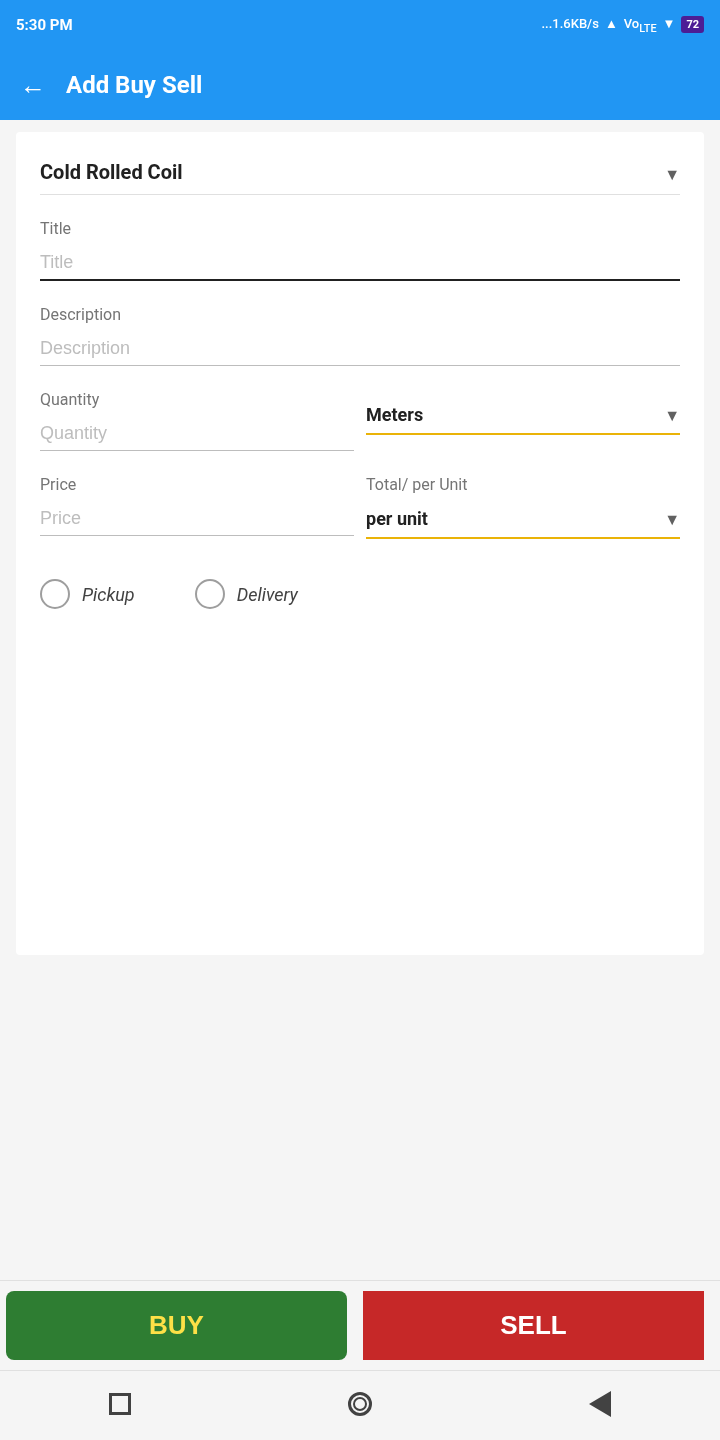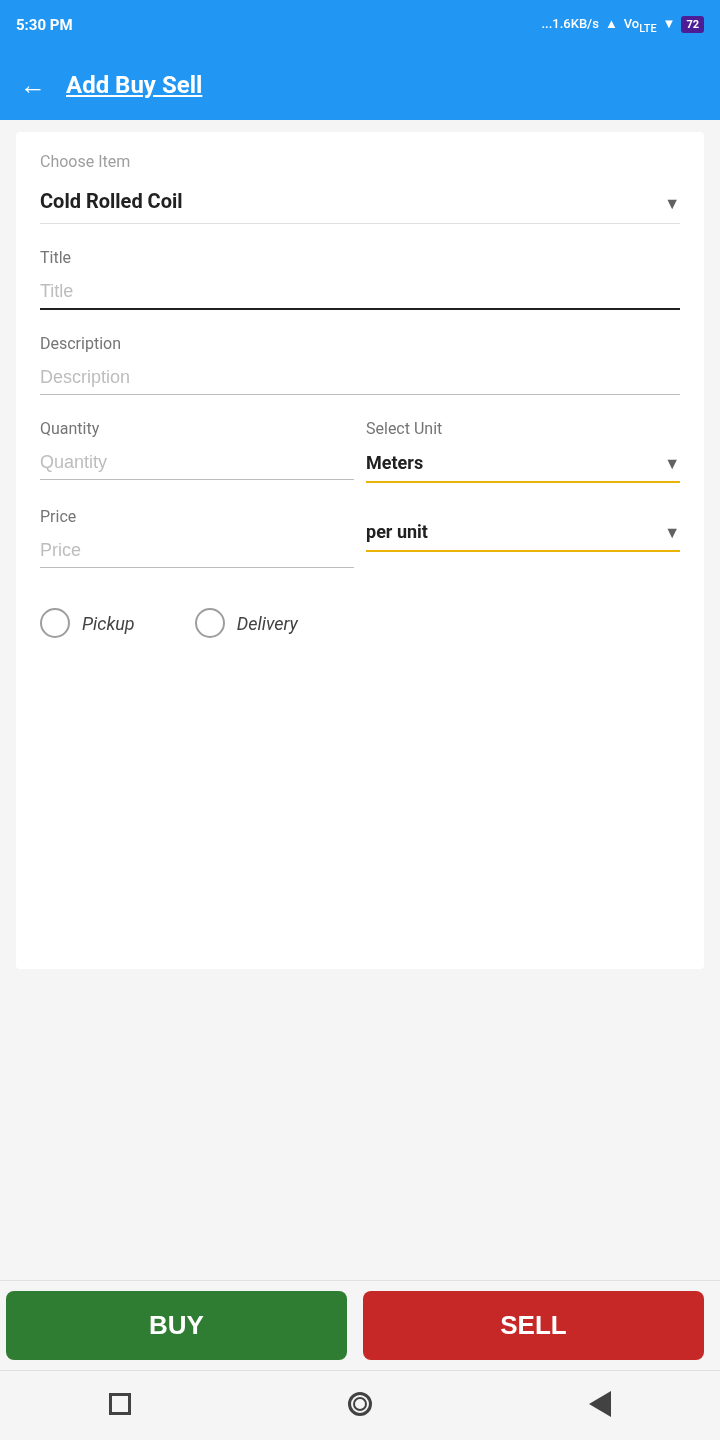--- a/index.html
+++ b/index.html
@@ -56,21 +56,20 @@
     }
     .back-arrow {
       font-size: 26px;
       cursor: pointer;
       color: white;
     }
     .app-bar-title {
       font-size: 24px;
       font-weight: bold;
       color: white;
-      text-decoration: underline;
     }
 
     
     .form-container {
       background: white;
       margin: 12px 16px;
       border-radius: 4px;
       padding: 20px 24px 24px;
       flex: 1;
     }
@@ -192,37 +191,37 @@
     
     .bottom-buttons {
       display: flex;
       height: 90px;
       border-top: 1px solid #e0e0e0;
       margin-top: auto;
     }
     .btn-buy {
       flex: 1;
       background: #2e7d32;
-      color: #ffffff;
+      color: #fde047;
       font-size: 26px;
       font-weight: bold;
       border: none;
       cursor: pointer;
       border-radius: 8px;
       margin: 10px 8px 10px 6px;
     }
     .btn-sell {
       flex: 1;
       background: #c62828;
       color: white;
       font-size: 26px;
       font-weight: bold;
       border: none;
       cursor: pointer;
-      border-radius: 8px;
+      border-radius: 0;
       margin: 10px 16px 10px 8px;
     }
 
     
     .nav-bar {
       background: #f5f5f5;
       height: 70px;
       display: flex;
       justify-content: space-around;
       align-items: center;
@@ -277,21 +276,20 @@
 </div>
 
 <div class="app-bar">
   <span class="back-arrow">←</span>
   <span class="app-bar-title">Add Buy Sell</span>
 </div>
 
 <div class="form-container">
 
   <div class="field-section">
-    <div class="field-label">Choose Item</div>
     <div class="dropdown-select">
       <span class="dropdown-select-value">Cold Rolled Coil</span>
       <span class="dropdown-arrow">▼</span>
     </div>
   </div>
 
   <div class="field-section">
     <div class="field-label-dark">Title</div>
     <input class="text-input" type="text" placeholder="Title" style="">
   </div>
@@ -300,34 +298,34 @@
     <div class="field-label-dark">Description</div>
     <input class="text-input text-input-grey" type="text" placeholder="Description" style="">
   </div>
 
   <div class="two-col-row">
     <div class="col-left">
       <div class="field-label-dark">Quantity</div>
       <input class="text-input text-input-grey" type="text" placeholder="Quantity" style="">
     </div>
     <div class="col-right">
-      <div class="field-label-dark">Select Unit</div>
       <div class="dropdown-select-sm">
         <span class="dropdown-select-sm-value">Meters</span>
         <span class="dropdown-arrow">▼</span>
       </div>
     </div>
   </div>
 
   <div class="two-col-row">
     <div class="col-left">
       <div class="field-label-dark">Price</div>
       <input class="text-input text-input-grey" type="text" placeholder="Price" style="">
     </div>
     <div class="col-right">
+      <div class="field-label-dark">Total/ per Unit</div>
       <div class="dropdown-select-sm">
         <span class="dropdown-select-sm-value">per unit</span>
         <span class="dropdown-arrow">▼</span>
       </div>
     </div>
   </div>
 
   <div class="radio-row">
     <div class="radio-item">
       <div class="radio-circle"></div>

